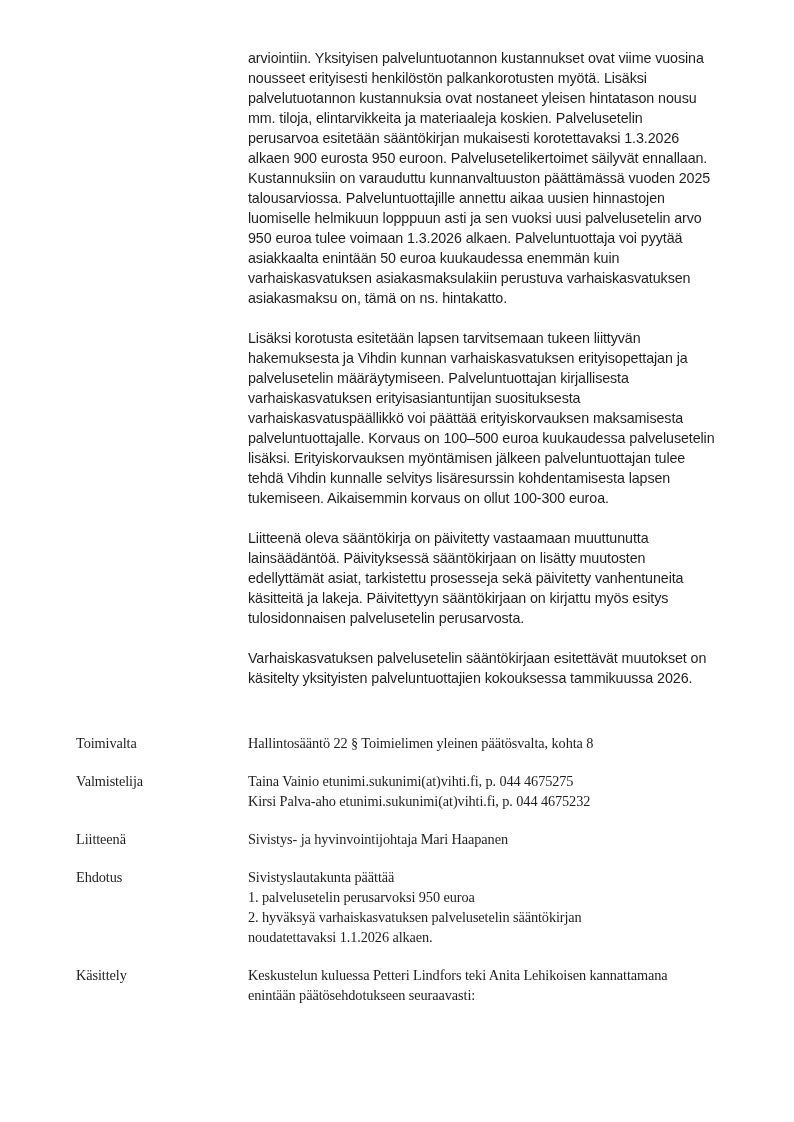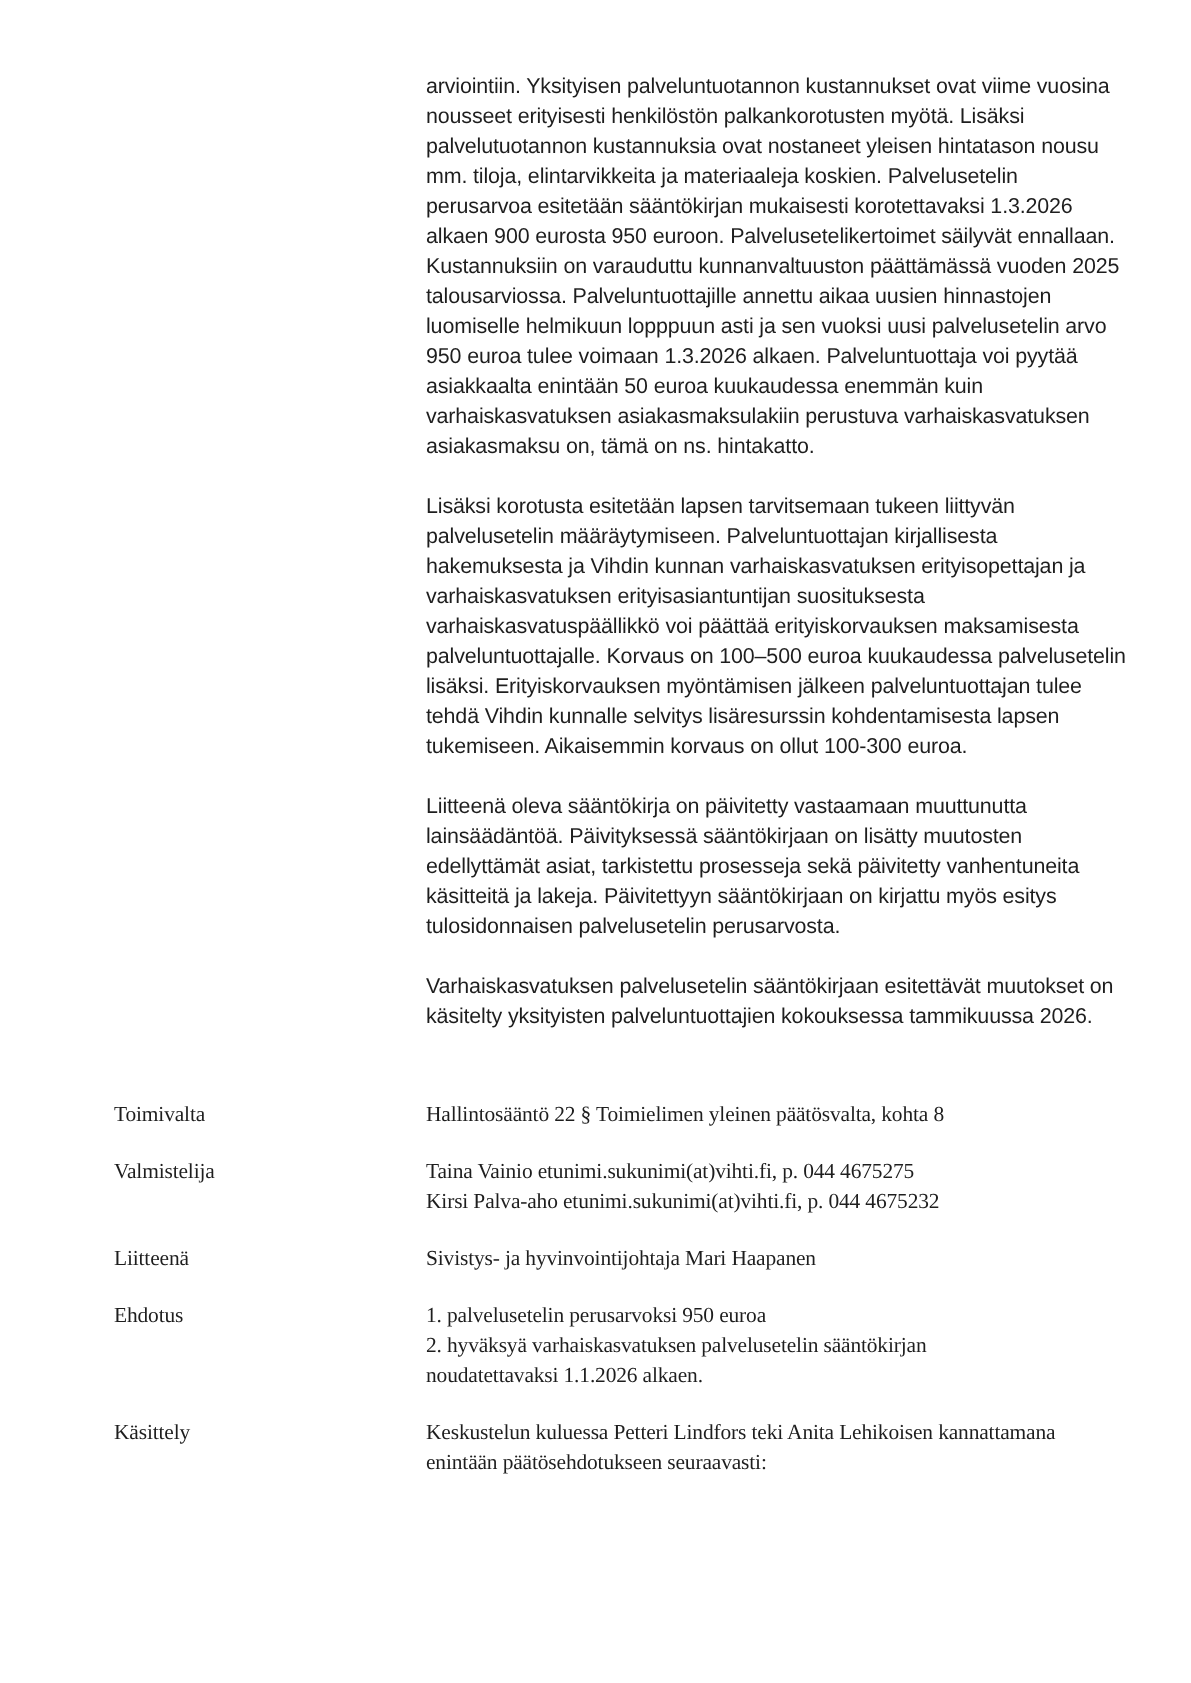--- a/index.html
+++ b/index.html
@@ -24,21 +24,20 @@
     left: 248px;
     top: 48px;
     width: 520px;
   }
   .para {
     margin: 0 0 20px 0;
     padding: 0;
   }
   .tline {
     white-space: pre;
-    margin-left: 36px;
   }
   .fields {
     position: absolute;
     left: 76px;
     top: 733px;
     width: 700px;
     font-family: Liberation Serif, serif;
   }
   .field-row {
     display: flex;
@@ -68,22 +67,22 @@
         <div class="tline">Kustannuksiin on varauduttu kunnanvaltuuston päättämässä vuoden 2025</div>
         <div class="tline">talousarviossa. Palveluntuottajille annettu aikaa uusien hinnastojen</div>
         <div class="tline">luomiselle helmikuun lopppuun asti ja sen vuoksi uusi palvelusetelin arvo</div>
         <div class="tline">950 euroa tulee voimaan 1.3.2026 alkaen. Palveluntuottaja voi pyytää</div>
         <div class="tline">asiakkaalta enintään 50 euroa kuukaudessa enemmän kuin</div>
         <div class="tline">varhaiskasvatuksen asiakasmaksulakiin perustuva varhaiskasvatuksen</div>
         <div class="tline">asiakasmaksu on, tämä on ns. hintakatto.</div>
       </div>
       <div class="para">
         <div class="tline">Lisäksi korotusta esitetään lapsen tarvitsemaan tukeen liittyvän</div>
+        <div class="tline">hakemuksesta ja Vihdin kunnan varhaiskasvatuksen erityisopettajan ja</div>
         <div class="tline">palvelusetelin määräytymiseen. Palveluntuottajan kirjallisesta</div>
-        <div class="tline">hakemuksesta ja Vihdin kunnan varhaiskasvatuksen erityisopettajan ja</div>
         <div class="tline">varhaiskasvatuksen erityisasiantuntijan suosituksesta</div>
         <div class="tline">varhaiskasvatuspäällikkö voi päättää erityiskorvauksen maksamisesta</div>
         <div class="tline">palveluntuottajalle. Korvaus on 100–500 euroa kuukaudessa palvelusetelin</div>
         <div class="tline">lisäksi. Erityiskorvauksen myöntämisen jälkeen palveluntuottajan tulee</div>
         <div class="tline">tehdä Vihdin kunnalle selvitys lisäresurssin kohdentamisesta lapsen</div>
         <div class="tline">tukemiseen. Aikaisemmin korvaus on ollut 100-300 euroa.</div>
       </div>
       <div class="para">
         <div class="tline">Liitteenä oleva sääntökirja on päivitetty vastaamaan muuttunutta</div>
         <div class="tline">lainsäädäntöä. Päivityksessä sääntökirjaan on lisätty muutosten</div>
@@ -112,20 +111,21 @@
       </div>
       <div class="field-row">
         <div class="field-label">Liitteenä</div>
         <div class="field-value">
           <div class="tline">Sivistys- ja hyvinvointijohtaja Mari Haapanen</div>
         </div>
       </div>
       <div class="field-row">
         <div class="field-label">Ehdotus</div>
         <div class="field-value">
+          <div class="tline">Sivistyslautakunta päättää</div>
           <div class="tline">1. palvelusetelin perusarvoksi 950 euroa</div>
           <div class="tline">2. hyväksyä varhaiskasvatuksen palvelusetelin sääntökirjan</div>
           <div class="tline">noudatettavaksi 1.1.2026 alkaen.</div>
         </div>
       </div>
       <div class="field-row">
         <div class="field-label">Käsittely</div>
         <div class="field-value">
           <div class="tline">Keskustelun kuluessa Petteri Lindfors teki Anita Lehikoisen kannattamana</div>
           <div class="tline">enintään päätösehdotukseen seuraavasti:</div>

